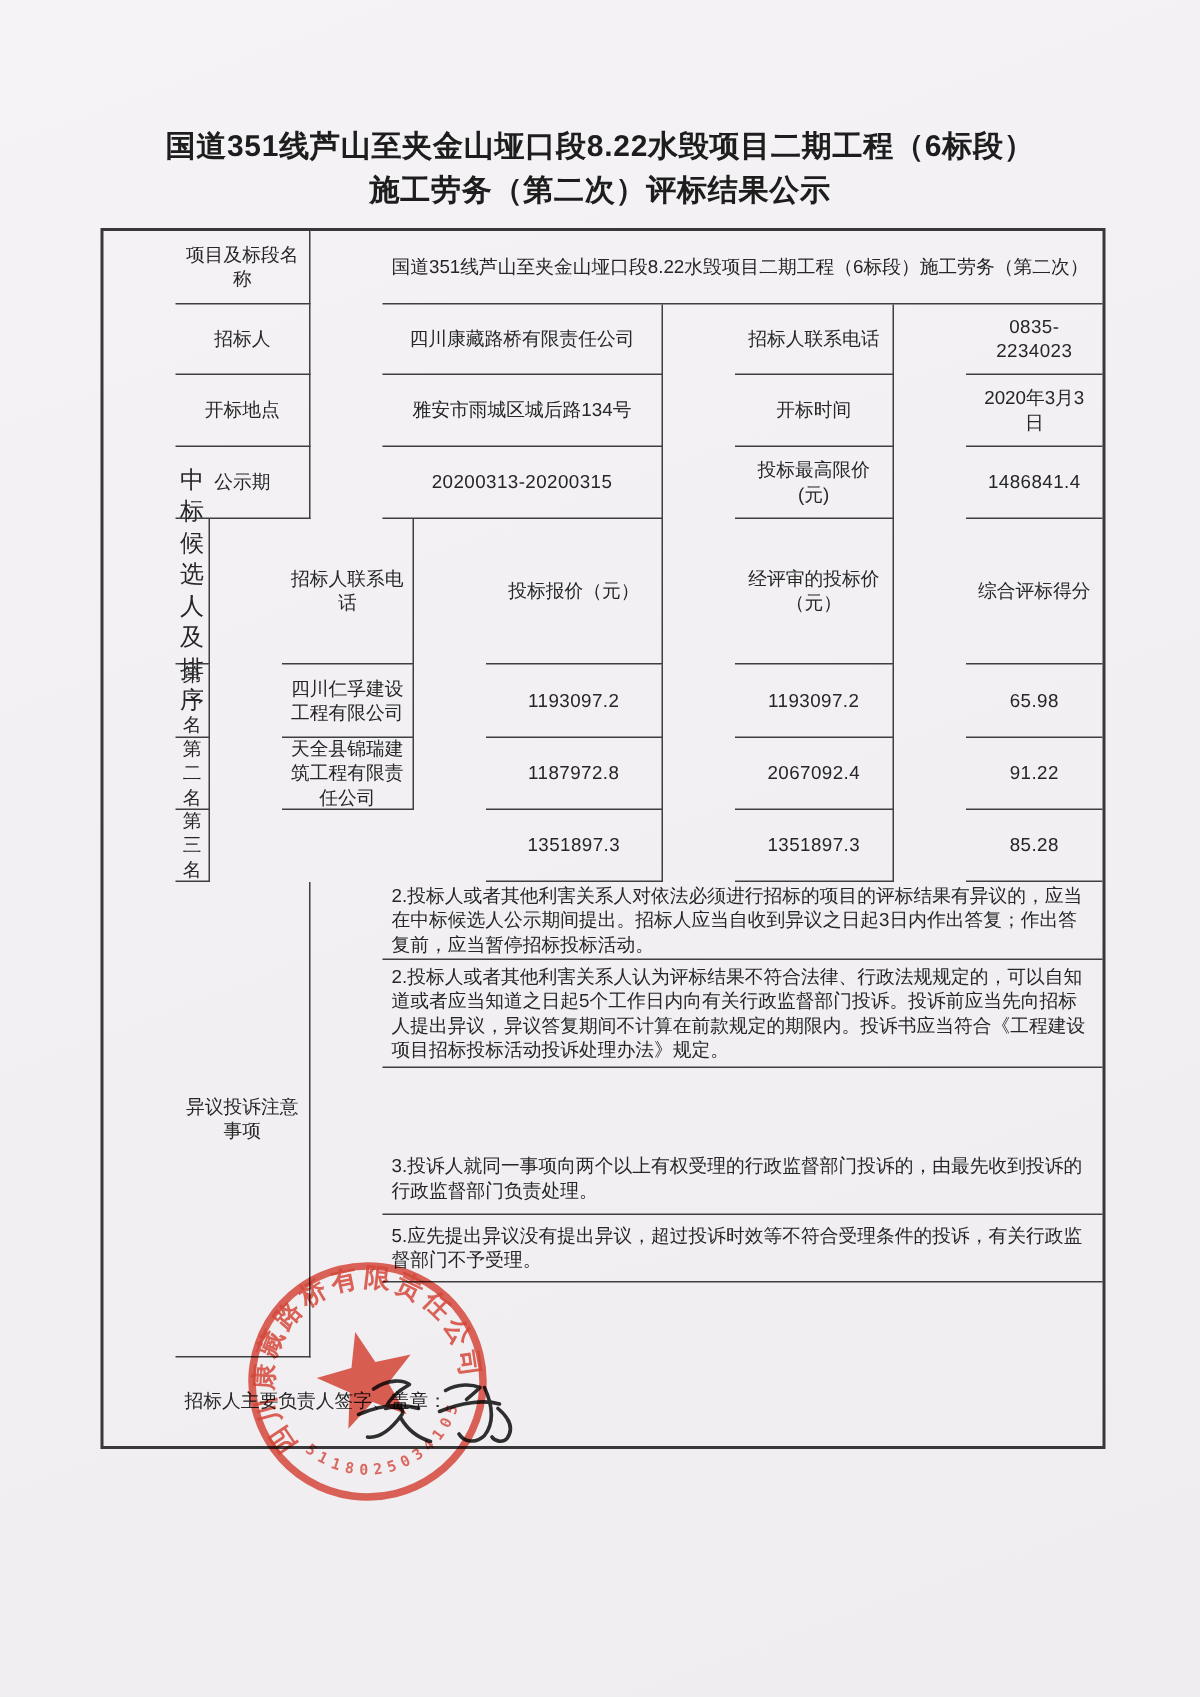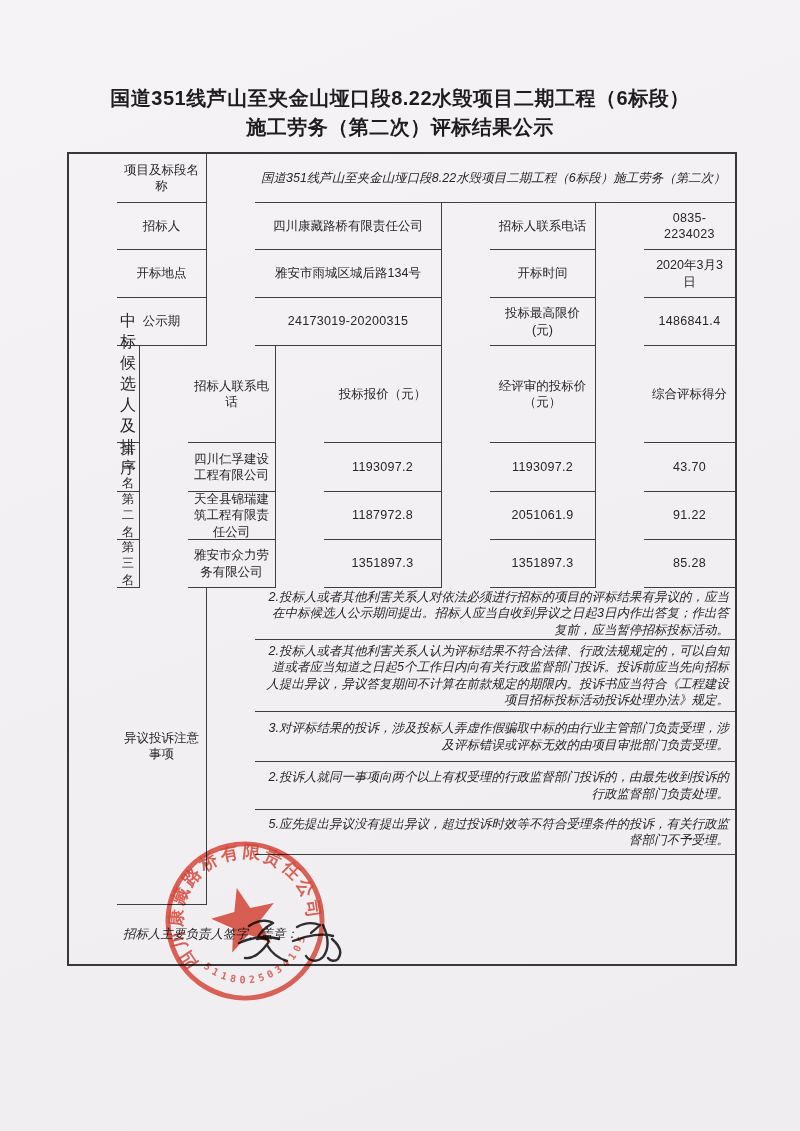--- a/index.html
+++ b/index.html
@@ -35,21 +35,21 @@
     border-bottom:1.2px solid #3f3f3f;
     display:flex;align-items:center;justify-content:center;
     text-align:center;
     font-size:12.5px;line-height:1.32;
     padding:3px 6px;box-sizing:border-box;
     color:#262626;
     margin-left:48px;
   }
   .c.no-r{border-right:none;}
   .c.no-b{border-bottom:none;}
-  .c.al{justify-content:flex-start;text-align:right;font-style:italic;}
+  .c.al{justify-content:flex-start;text-align:left;}
   .c.num{letter-spacing:0.3px;}
   .seal{
     position:absolute;left:145px;top:821px;width:200px;height:200px;
     transform:rotate(-14deg);
     mix-blend-mode:multiply;
     opacity:0.88;
     pointer-events:none;
   }
   .sig{
     position:absolute;left:233px;top:912px;width:120px;height:56px;
@@ -76,53 +76,51 @@
     <div class="c" style="grid-area:2/3/3/5">四川康藏路桥有限责任公司</div>
     <div class="c" style="grid-area:2/5/3/6">招标人联系电话</div>
     <div class="c no-r num" style="grid-area:2/6/3/7">0835-2234023</div>
 
     <div class="c" style="grid-area:3/1/4/3">开标地点</div>
     <div class="c" style="grid-area:3/3/4/5">雅安市雨城区城后路134号</div>
     <div class="c" style="grid-area:3/5/4/6">开标时间</div>
     <div class="c no-r" style="grid-area:3/6/4/7">2020年3月3日</div>
 
     <div class="c" style="grid-area:4/1/5/3">公示期</div>
-    <div class="c num" style="grid-area:4/3/5/5">24173019-20200315</div>
+    <div class="c num" style="grid-area:4/3/5/5">20200313-20200315</div>
     <div class="c" style="grid-area:4/5/5/6">投标最高限价(元)</div>
     <div class="c no-r num" style="grid-area:4/6/5/7">1486841.4</div>
 
     <div class="c" style="grid-area:5/1/6/2;font-size:16px;padding:2px">中标候选人及排序</div>
     <div class="c" style="grid-area:5/2/6/4">招标人联系电话</div>
     <div class="c" style="grid-area:5/5/6/6">经评审的投标价（元）</div>
     <div class="c" style="grid-area:5/4/6/5">投标报价（元）</div>
     <div class="c no-r" style="grid-area:5/6/6/7">综合评标得分</div>
 
     <div class="c" style="grid-area:6/1/7/2">第一名</div>
     <div class="c" style="grid-area:6/2/7/4">四川仁孚建设工程有限公司</div>
     <div class="c num" style="grid-area:6/4/7/5">1193097.2</div>
     <div class="c num" style="grid-area:6/5/7/6">1193097.2</div>
-    <div class="c no-r num" style="grid-area:6/6/7/7">43.70</div>
+    <div class="c no-r num" style="grid-area:6/6/7/7">65.98</div>
 
     <div class="c" style="grid-area:7/1/8/2">第二名</div>
     <div class="c" style="grid-area:7/2/8/4">天全县锦瑞建筑工程有限责任公司</div>
     <div class="c num" style="grid-area:7/4/8/5">1187972.8</div>
-    <div class="c num" style="grid-area:7/5/8/6">2051061.9</div>
+    <div class="c num" style="grid-area:7/5/8/6">2067092.4</div>
     <div class="c no-r num" style="grid-area:7/6/8/7">91.22</div>
 
     <div class="c" style="grid-area:8/1/9/2">第三名</div>
-    <div class="c" style="grid-area:8/2/9/4">雅安市众力劳务有限公司</div>
     <div class="c num" style="grid-area:8/4/9/5">1351897.3</div>
     <div class="c num" style="grid-area:8/5/9/6">1351897.3</div>
     <div class="c no-r num" style="grid-area:8/6/9/7">85.28</div>
 
     <div class="c" style="grid-area:9/1/15/3">异议投诉注意事项</div>
     <div class="c al no-r" style="grid-area:9/3/10/7">2.投标人或者其他利害关系人对依法必须进行招标的项目的评标结果有异议的，应当在中标候选人公示期间提出。招标人应当自收到异议之日起3日内作出答复；作出答复前，应当暂停招标投标活动。</div>
     <div class="c al no-r" style="grid-area:10/3/11/7">2.投标人或者其他利害关系人认为评标结果不符合法律、行政法规规定的，可以自知道或者应当知道之日起5个工作日内向有关行政监督部门投诉。投诉前应当先向招标人提出异议，异议答复期间不计算在前款规定的期限内。投诉书应当符合《工程建设项目招标投标活动投诉处理办法》规定。</div>
-    <div class="c al no-r" style="grid-area:11/3/12/7">3.对评标结果的投诉，涉及投标人弄虚作假骗取中标的由行业主管部门负责受理，涉及评标错误或评标无效的由项目审批部门负责受理。</div>
-    <div class="c al no-r" style="grid-area:12/3/13/7">2.投诉人就同一事项向两个以上有权受理的行政监督部门投诉的，由最先收到投诉的行政监督部门负责处理。</div>
+    <div class="c al no-r" style="grid-area:12/3/13/7">3.投诉人就同一事项向两个以上有权受理的行政监督部门投诉的，由最先收到投诉的行政监督部门负责处理。</div>
     <div class="c al no-r" style="grid-area:13/3/14/7">5.应先提出异议没有提出异议，超过投诉时效等不符合受理条件的投诉，有关行政监督部门不予受理。</div>
 
     <div class="c al no-r no-b" style="grid-area:15/1/16/7">招标人主要负责人签字、盖章：</div>
   </div>
 
   <svg class="sig" viewBox="0 0 120 56">
     <g fill="none" stroke="#1b1b1b" stroke-width="2.4" stroke-linecap="round" stroke-linejoin="round" opacity="0.9">
       <path d="M16 14 C26 7 36 8 40 11 C31 16 26 22 24 27 C32 25 37 27 35 31 C27 42 19 47 12 46"></path>
       <path d="M6 31 C22 24 36 24 46 27"></path>
       <path d="M34 33 C38 40 44 46 54 49"></path>

